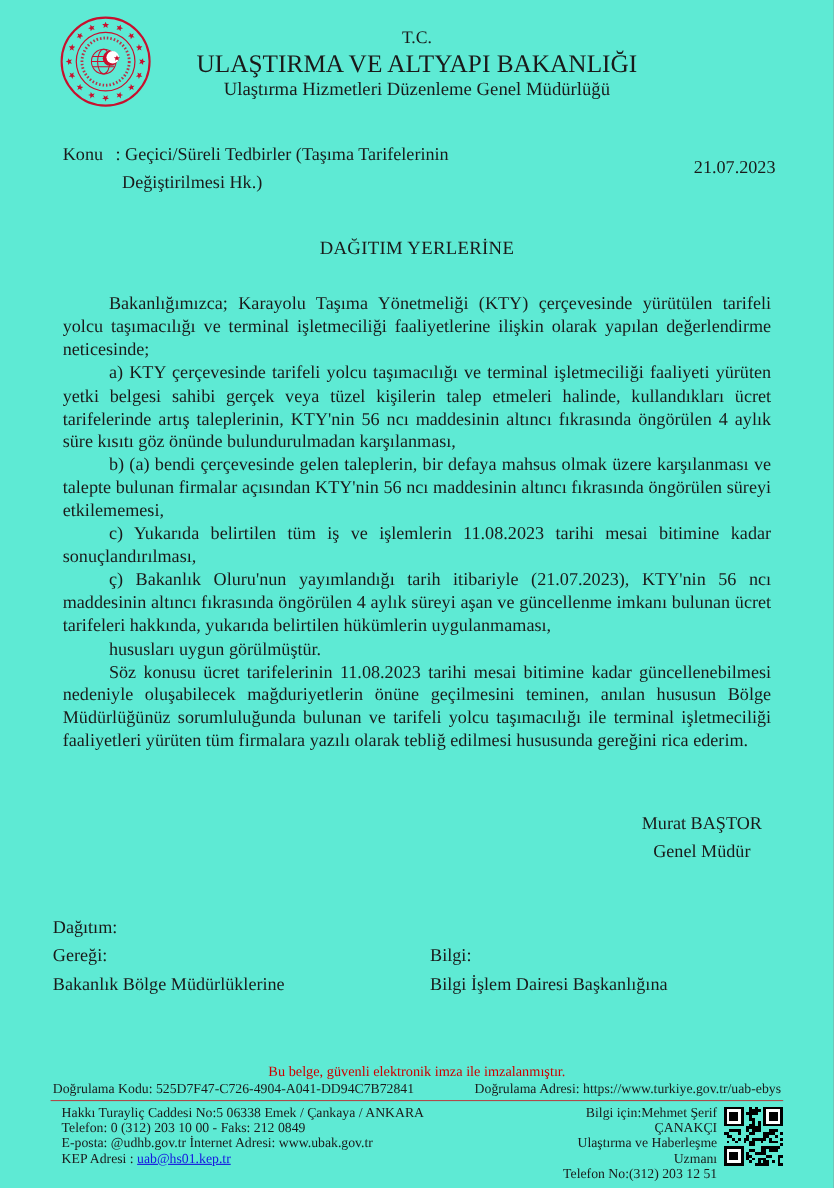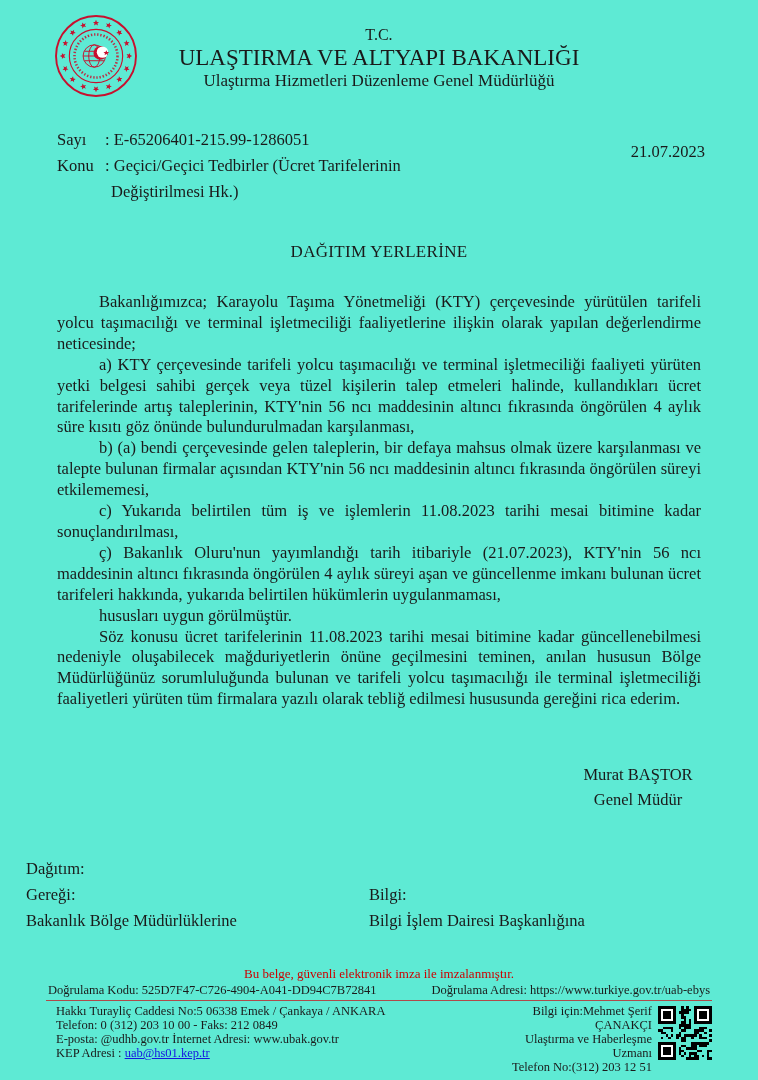--- a/index.html
+++ b/index.html
@@ -26,21 +26,21 @@
   .refval2 { padding-left:54px; line-height:26px; }
   .docdate { position:absolute; right:0; top:12px; line-height:26px; }
   
   .subject { margin-top:37px; text-align:center; font-size:17px; letter-spacing:.3px; }
   
   .bodytext { margin:30px 57px 0 57px; font-size:16.5px; line-height:20.9px; text-align:justify; }
   .bodytext p { text-indent:42px; }
   
   .signature { margin:52px 30px 0 auto; width:180px; text-align:center; font-size:16.5px; line-height:25px; }
   
-  .distribution { margin:44px 57px 0 26px; font-size:16.5px; line-height:26px; }
+  .distribution { margin:44px 57px 0 48px; font-size:16.5px; line-height:26px; }
   .distrow { display:flex; }
   .distcol-l { width:343px; flex:none; }
   
   .footer { position:absolute; left:46px; right:46px; bottom:6px; font-size:12.5px; line-height:14px; }
   .esign { text-align:center; color:#cc0000; font-size:13px; margin-bottom:2px; }
   .verifrow { display:flex; justify-content:space-between; padding:0 2px 3px 2px; }
   .footrule { border:0; border-top:1.5px solid #b04a4a; margin:0 0 3px 0; }
   .footcols { display:flex; justify-content:space-between; }
   .addr { padding-left:10px; }
   .contact { text-align:right; margin-left:auto; padding-right:6px; }
@@ -88,26 +88,22 @@
         <use href="#st" transform="translate(62 46.5) scale(0.9)"></use>
       </svg>
     </div>
     <div class="lh-tc">T.C.</div>
     <div class="lh-min">ULAŞTIRMA VE ALTYAPI BAKANLIĞI</div>
     <div class="lh-dir">Ulaştırma Hizmetleri Düzenleme Genel Müdürlüğü</div>
   </div>
 
   <div class="refblock">
     <div class="refrow">
-      <span class="reflabel">Sayı</span>
-      <span>: E-65206401-215.99-1286051</span>
-    </div>
-    <div class="refrow">
       <span class="reflabel">Konu</span>
-      <span>: Geçici/Geçici Tedbirler (Ücret Tarifelerinin</span>
+      <span>: Geçici/Süreli Tedbirler (Taşıma Tarifelerinin</span>
     </div>
     <div class="refval2">Değiştirilmesi Hk.)</div>
     <div class="docdate">21.07.2023</div>
   </div>
 
   <div class="subject">DAĞITIM YERLERİNE</div>
 
   <div class="bodytext">
     <p>Bakanlığımızca; Karayolu Taşıma Yönetmeliği (KTY) çerçevesinde yürütülen tarifeli yolcu taşımacılığı ve terminal işletmeciliği faaliyetlerine ilişkin olarak yapılan değerlendirme neticesinde;</p>
     <p>a) KTY çerçevesinde tarifeli yolcu taşımacılığı ve terminal işletmeciliği faaliyeti yürüten yetki belgesi sahibi gerçek veya tüzel kişilerin talep etmeleri halinde, kullandıkları ücret tarifelerinde artış taleplerinin, KTY'nin 56 ncı maddesinin altıncı fıkrasında öngörülen 4 aylık süre kısıtı göz önünde bulundurulmadan karşılanması,</p>

